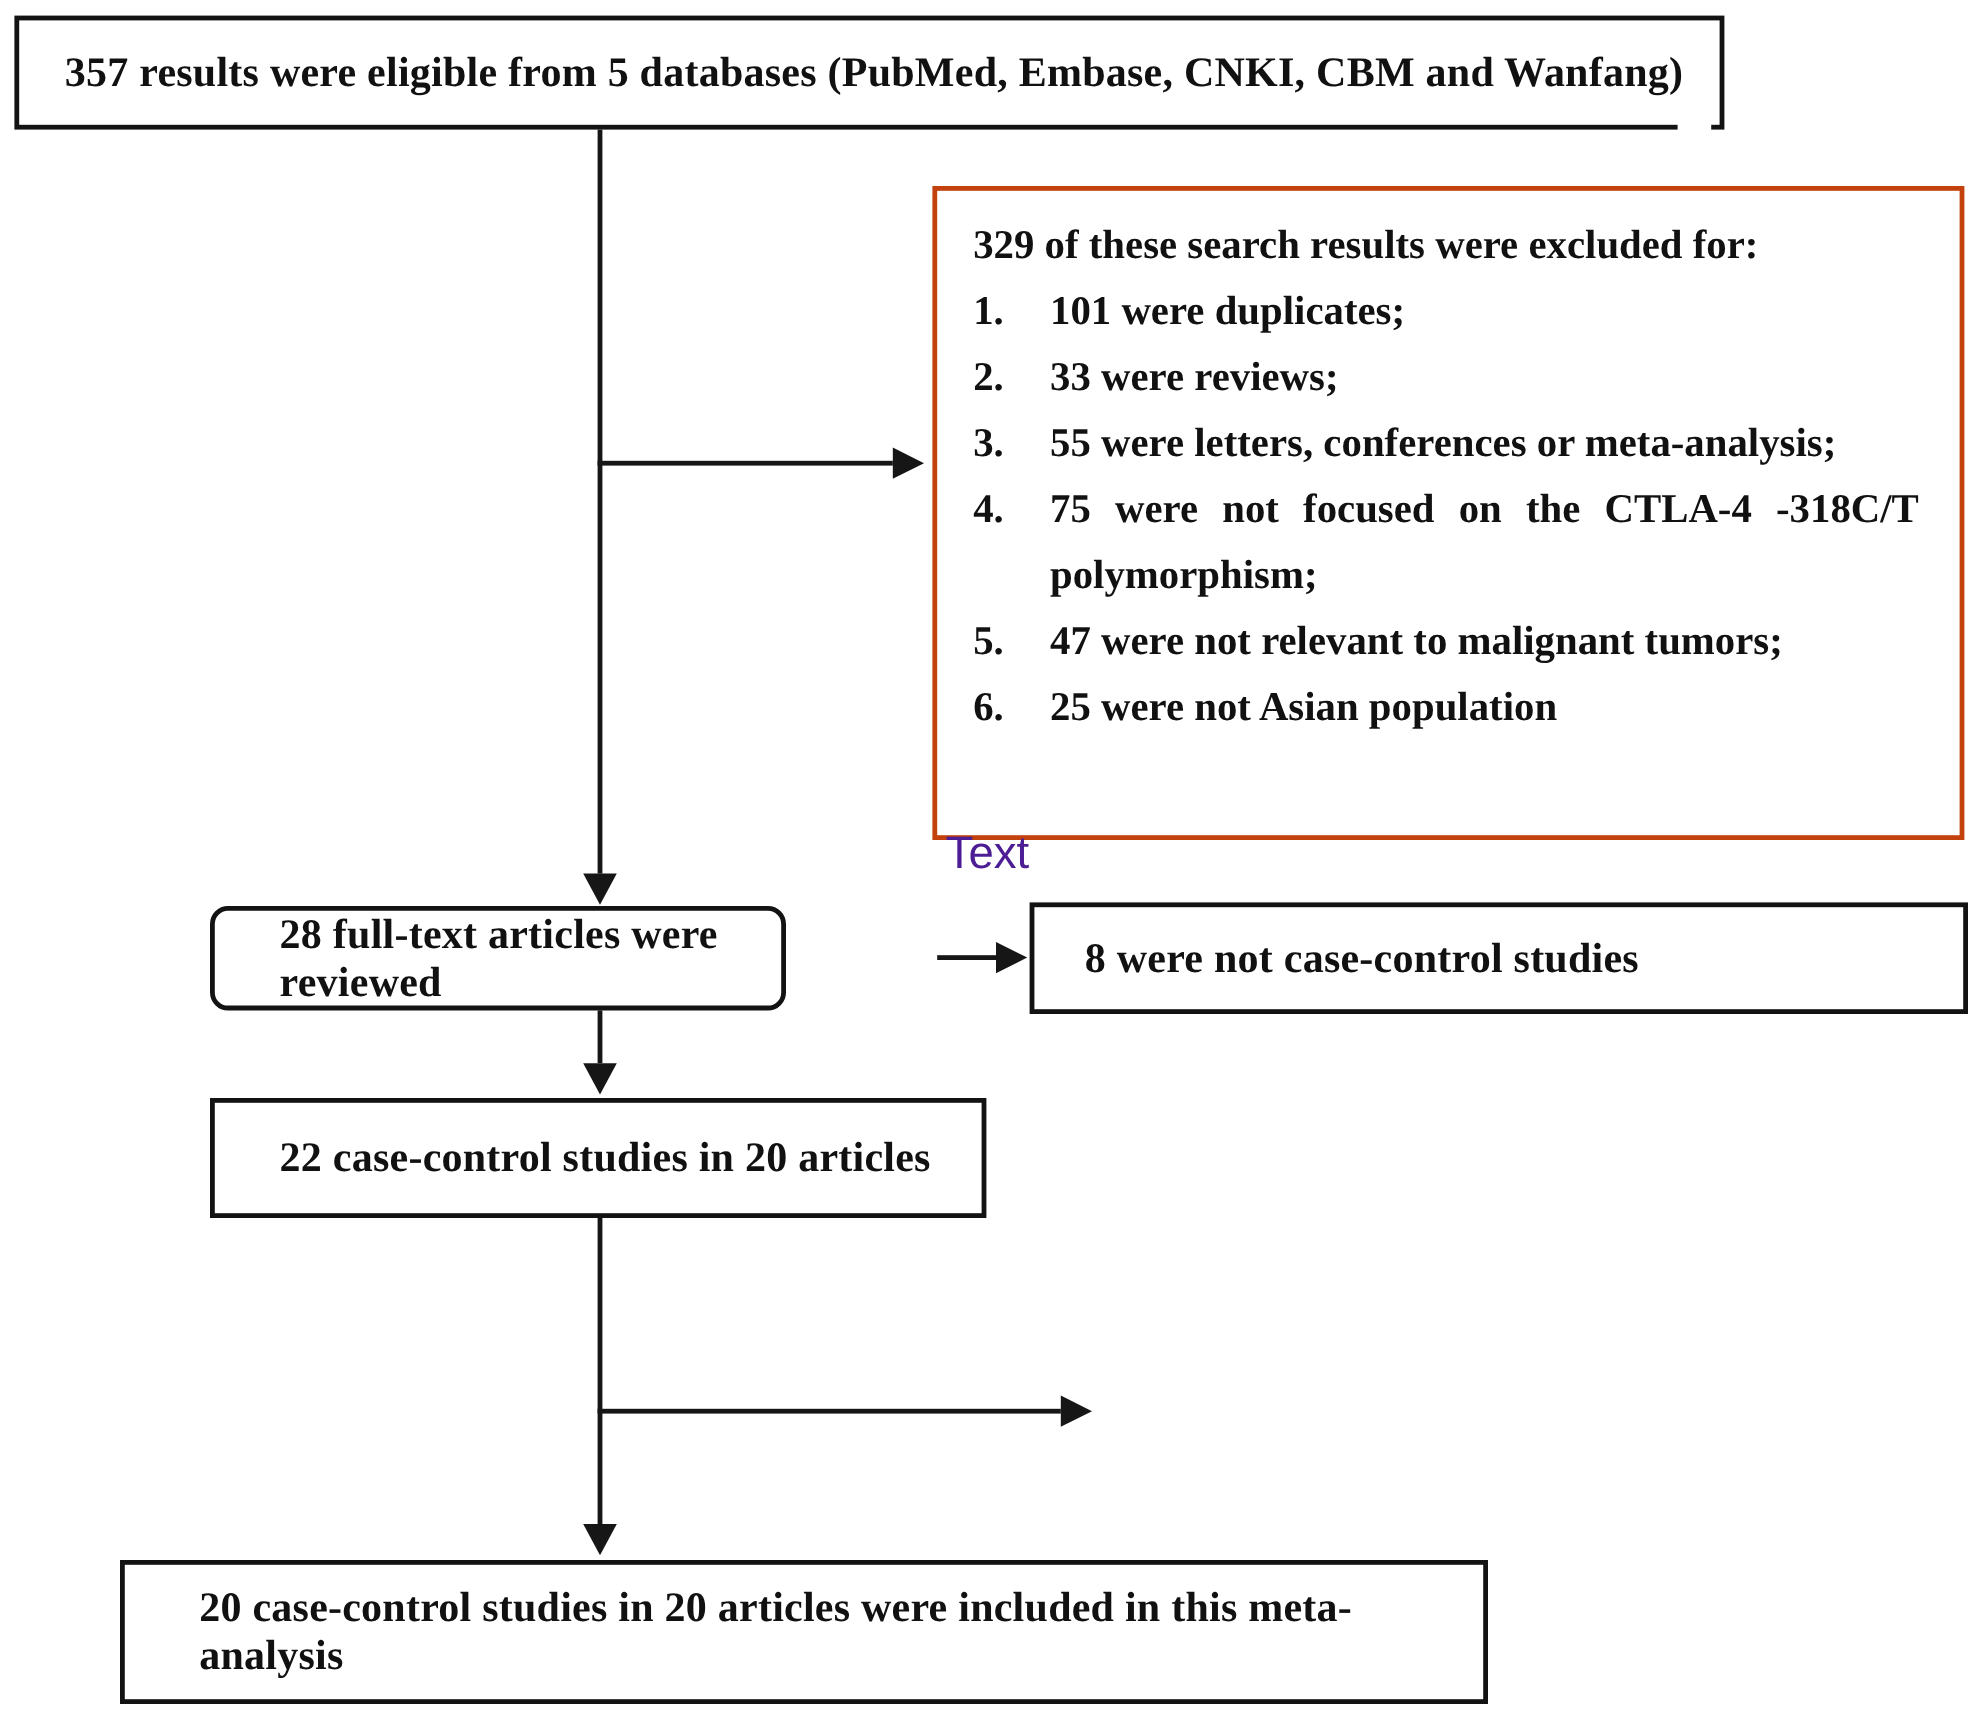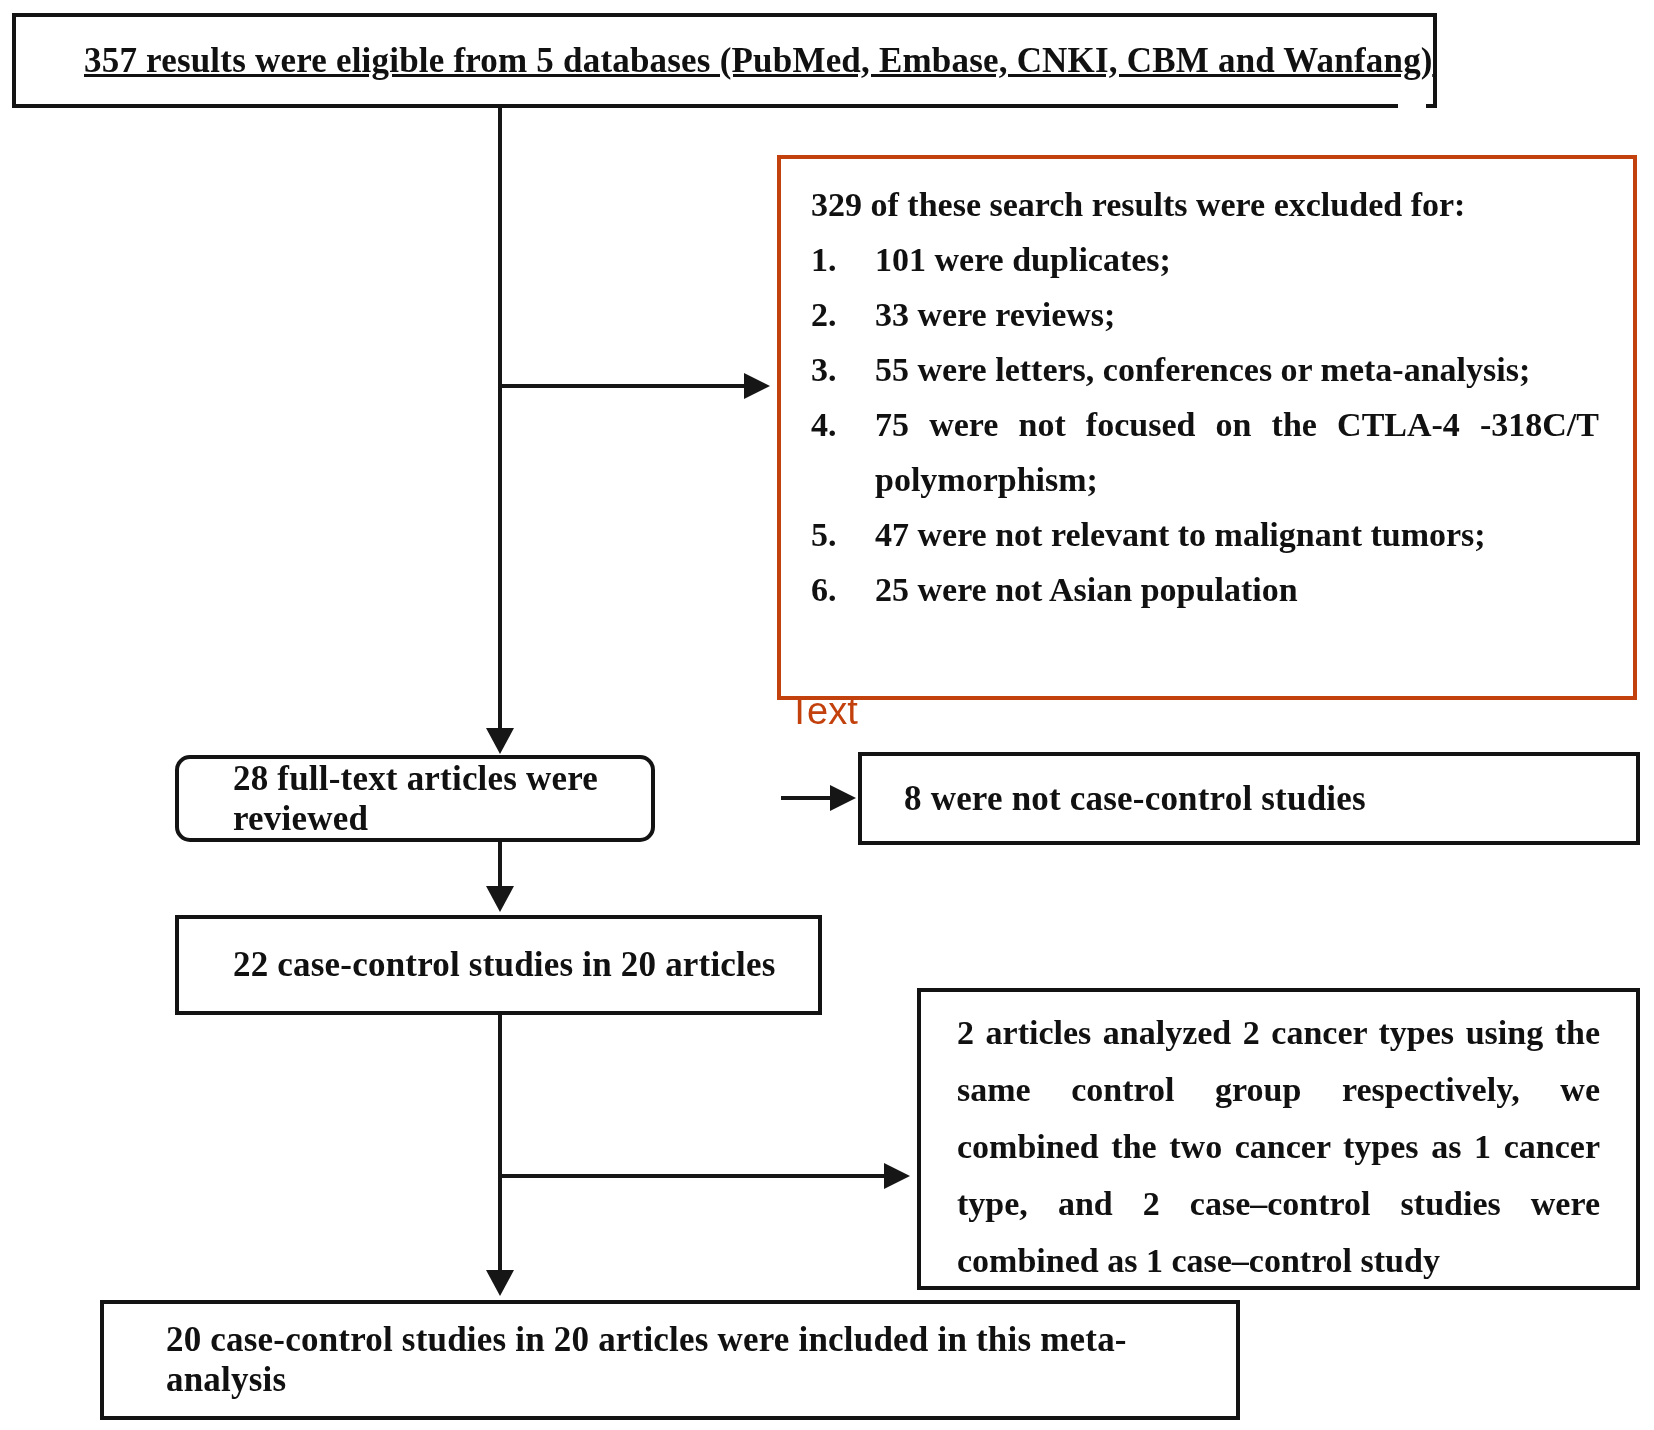--- a/index.html
+++ b/index.html
@@ -59,30 +59,30 @@
     font-size: 34px;
     line-height: 57px;
     padding: 12px 36px 0 36px;
     text-align: justify;
   }
   #stray-text-label {
     position: absolute;
     font-family: "Liberation Sans", "DejaVu Sans", sans-serif;
     font-weight: 400;
     font-size: 38px;
-    color: #c2410c;
+    color: #4c1d95;
   }
   .patch { position: absolute; background: #ffffff; }
 </style>
 </head>
 <body>
 
 <div id="figure">
 
-  <div class="fbox" style="left:12px; top:13px; width:1425px; height:95px; padding-left:68px;text-decoration:underline;">
+  <div class="fbox" style="left:12px; top:13px; width:1425px; height:95px; padding-left:38px;">
     <span>357 results were eligible  from 5 databases (PubMed, Embase, CNKI, CBM and Wanfang)</span>
   </div>
 
   <div class="patch" style="left:1398px; top:102px; width:28px; height:8px;"></div>
 
   <div class="vline" style="left:498px; top:108px; width:4px; height:620px;"></div>
   <div class="arrow-down" style="left:486px; top:728px;"></div>
 
   <div class="hline" style="left:498px; top:384px; width:246px; height:4px;"></div>
   <div class="arrow-right" style="left:744px; top:373px;"></div>
@@ -134,21 +134,18 @@
   <div class="fbox" style="left:175px; top:915px; width:647px; height:100px; padding-left:54px;">
     <span>22 case-control studies in 20 articles</span>
   </div>
 
   <div class="vline" style="left:498px; top:1015px; width:4px; height:255px;"></div>
   <div class="arrow-down" style="left:486px; top:1270px;"></div>
 
   <div class="hline" style="left:498px; top:1174px; width:386px; height:4px;"></div>
   <div class="arrow-right" style="left:884px; top:1163px;"></div>
 
-  <div id="combine-box" style="left:917px; top:988px; width:723px; height:302px;">
-    <span>2 articles analyzed 2 cancer types using the same control group respectively, we combined the two cancer types as 1 cancer type, and 2 case–control studies were combined as 1 case–control study</span>
-  </div>
 
   <div class="fbox" style="left:100px; top:1300px; width:1140px; height:120px; padding-left:62px;justify-content:center;">
     <span>20 case-control studies in 20 articles were included in this meta-analysis</span>
   </div>
 
 </div>
 
 </body></html>

